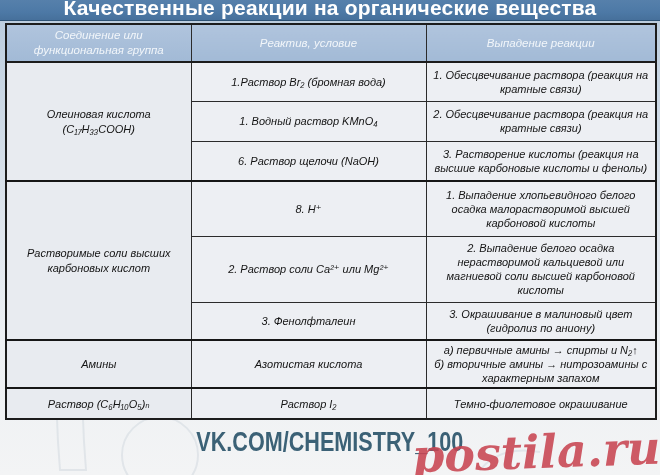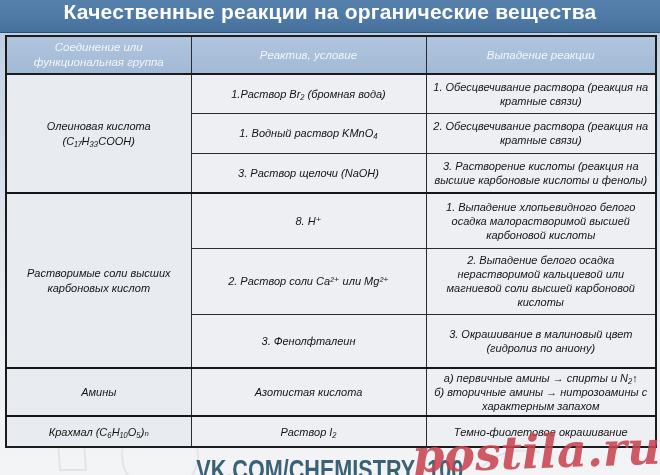--- a/index.html
+++ b/index.html
@@ -14,25 +14,25 @@
     background: linear-gradient(180deg, #b7cadd 0%, #c6d4e2 14%, #dde4ec 45%, #edf0f3 72%, #f3f4f5 100%);
   }
   .bg-sketch {
     position: absolute;
     left: 0; top: 0;
     width: 660px; height: 475px;
     pointer-events: none;
   }
   .title-bar {
     position: relative;
-    height: 33px;
+    height: 21px;
     background: linear-gradient(180deg, #5680ab 0%, #4d79a6 60%, #46709b 100%);
     border-bottom: 1px solid #2e5274;
     display: flex;
-    align-items: flex-start;
+    align-items: flex-end;
     justify-content: center;
     z-index: 2;
   }
   .title-bar h1 {
     color: #ffffff;
     font-size: 21px;
     font-weight: bold;
     letter-spacing: 0.2px;
     white-space: nowrap;
   }
@@ -140,44 +140,44 @@
         <td class="compound" rowspan="3">Олеиновая кислота
 (C₁₇H₃₃COOH)</td>
         <td>1.Раствор Br₂ (бромная вода)</td>
         <td>1. Обесцвечивание раствора (реакция на кратные связи)</td>
       </tr>
       <tr style="height:40px">
         <td>1. Водный раствор KMnO₄</td>
         <td>2. Обесцвечивание раствора (реакция на кратные связи)</td>
       </tr>
       <tr style="height:40px">
-        <td>3. Раствор щелочи (NaOH)</td>
+        <td>6. Раствор щелочи (NaOH)</td>
         <td>3. Растворение кислоты (реакция на высшие карбоновые кислоты и фенолы)</td>
       </tr>
       <tr class="group-start" style="height:55px">
         <td class="compound" rowspan="3">Растворимые соли высших карбоновых кислот</td>
         <td>8. H⁺</td>
         <td>1. Выпадение хлопьевидного белого осадка малорастворимой высшей карбоновой  кислоты</td>
       </tr>
       <tr style="height:66px">
         <td>2. Раствор соли Ca²⁺ или Mg²⁺</td>
         <td>2. Выпадение белого осадка нерастворимой кальциевой или магниевой соли высшей карбоновой кислоты</td>
       </tr>
-      <tr style="height:54px">
+      <tr style="height:38px">
         <td>3. Фенолфталеин</td>
         <td>3. Окрашивание в малиновый цвет (гидролиз по  аниону)</td>
       </tr>
       <tr class="group-start" style="height:47px">
         <td class="compound">Амины</td>
         <td>Азотистая кислота</td>
         <td>а) первичные амины → спирты и N₂↑
 б) вторичные амины → нитрозоамины с характерным запахом</td>
       </tr>
       <tr class="group-start" style="height:31px">
-        <td class="compound">Крахмал (C₆H₁₀O₅)ₙ</td>
+        <td class="compound">Раствор (C₆H₁₀O₅)ₙ</td>
         <td>Раствор I₂</td>
         <td>Темно-фиолетовое окрашивание</td>
       </tr>
     </tbody>
   </table>
 
   <div class="footer-bar">
     <div class="footer-site">VK.COM/CHEMISTRY_100</div>
   </div>
 

